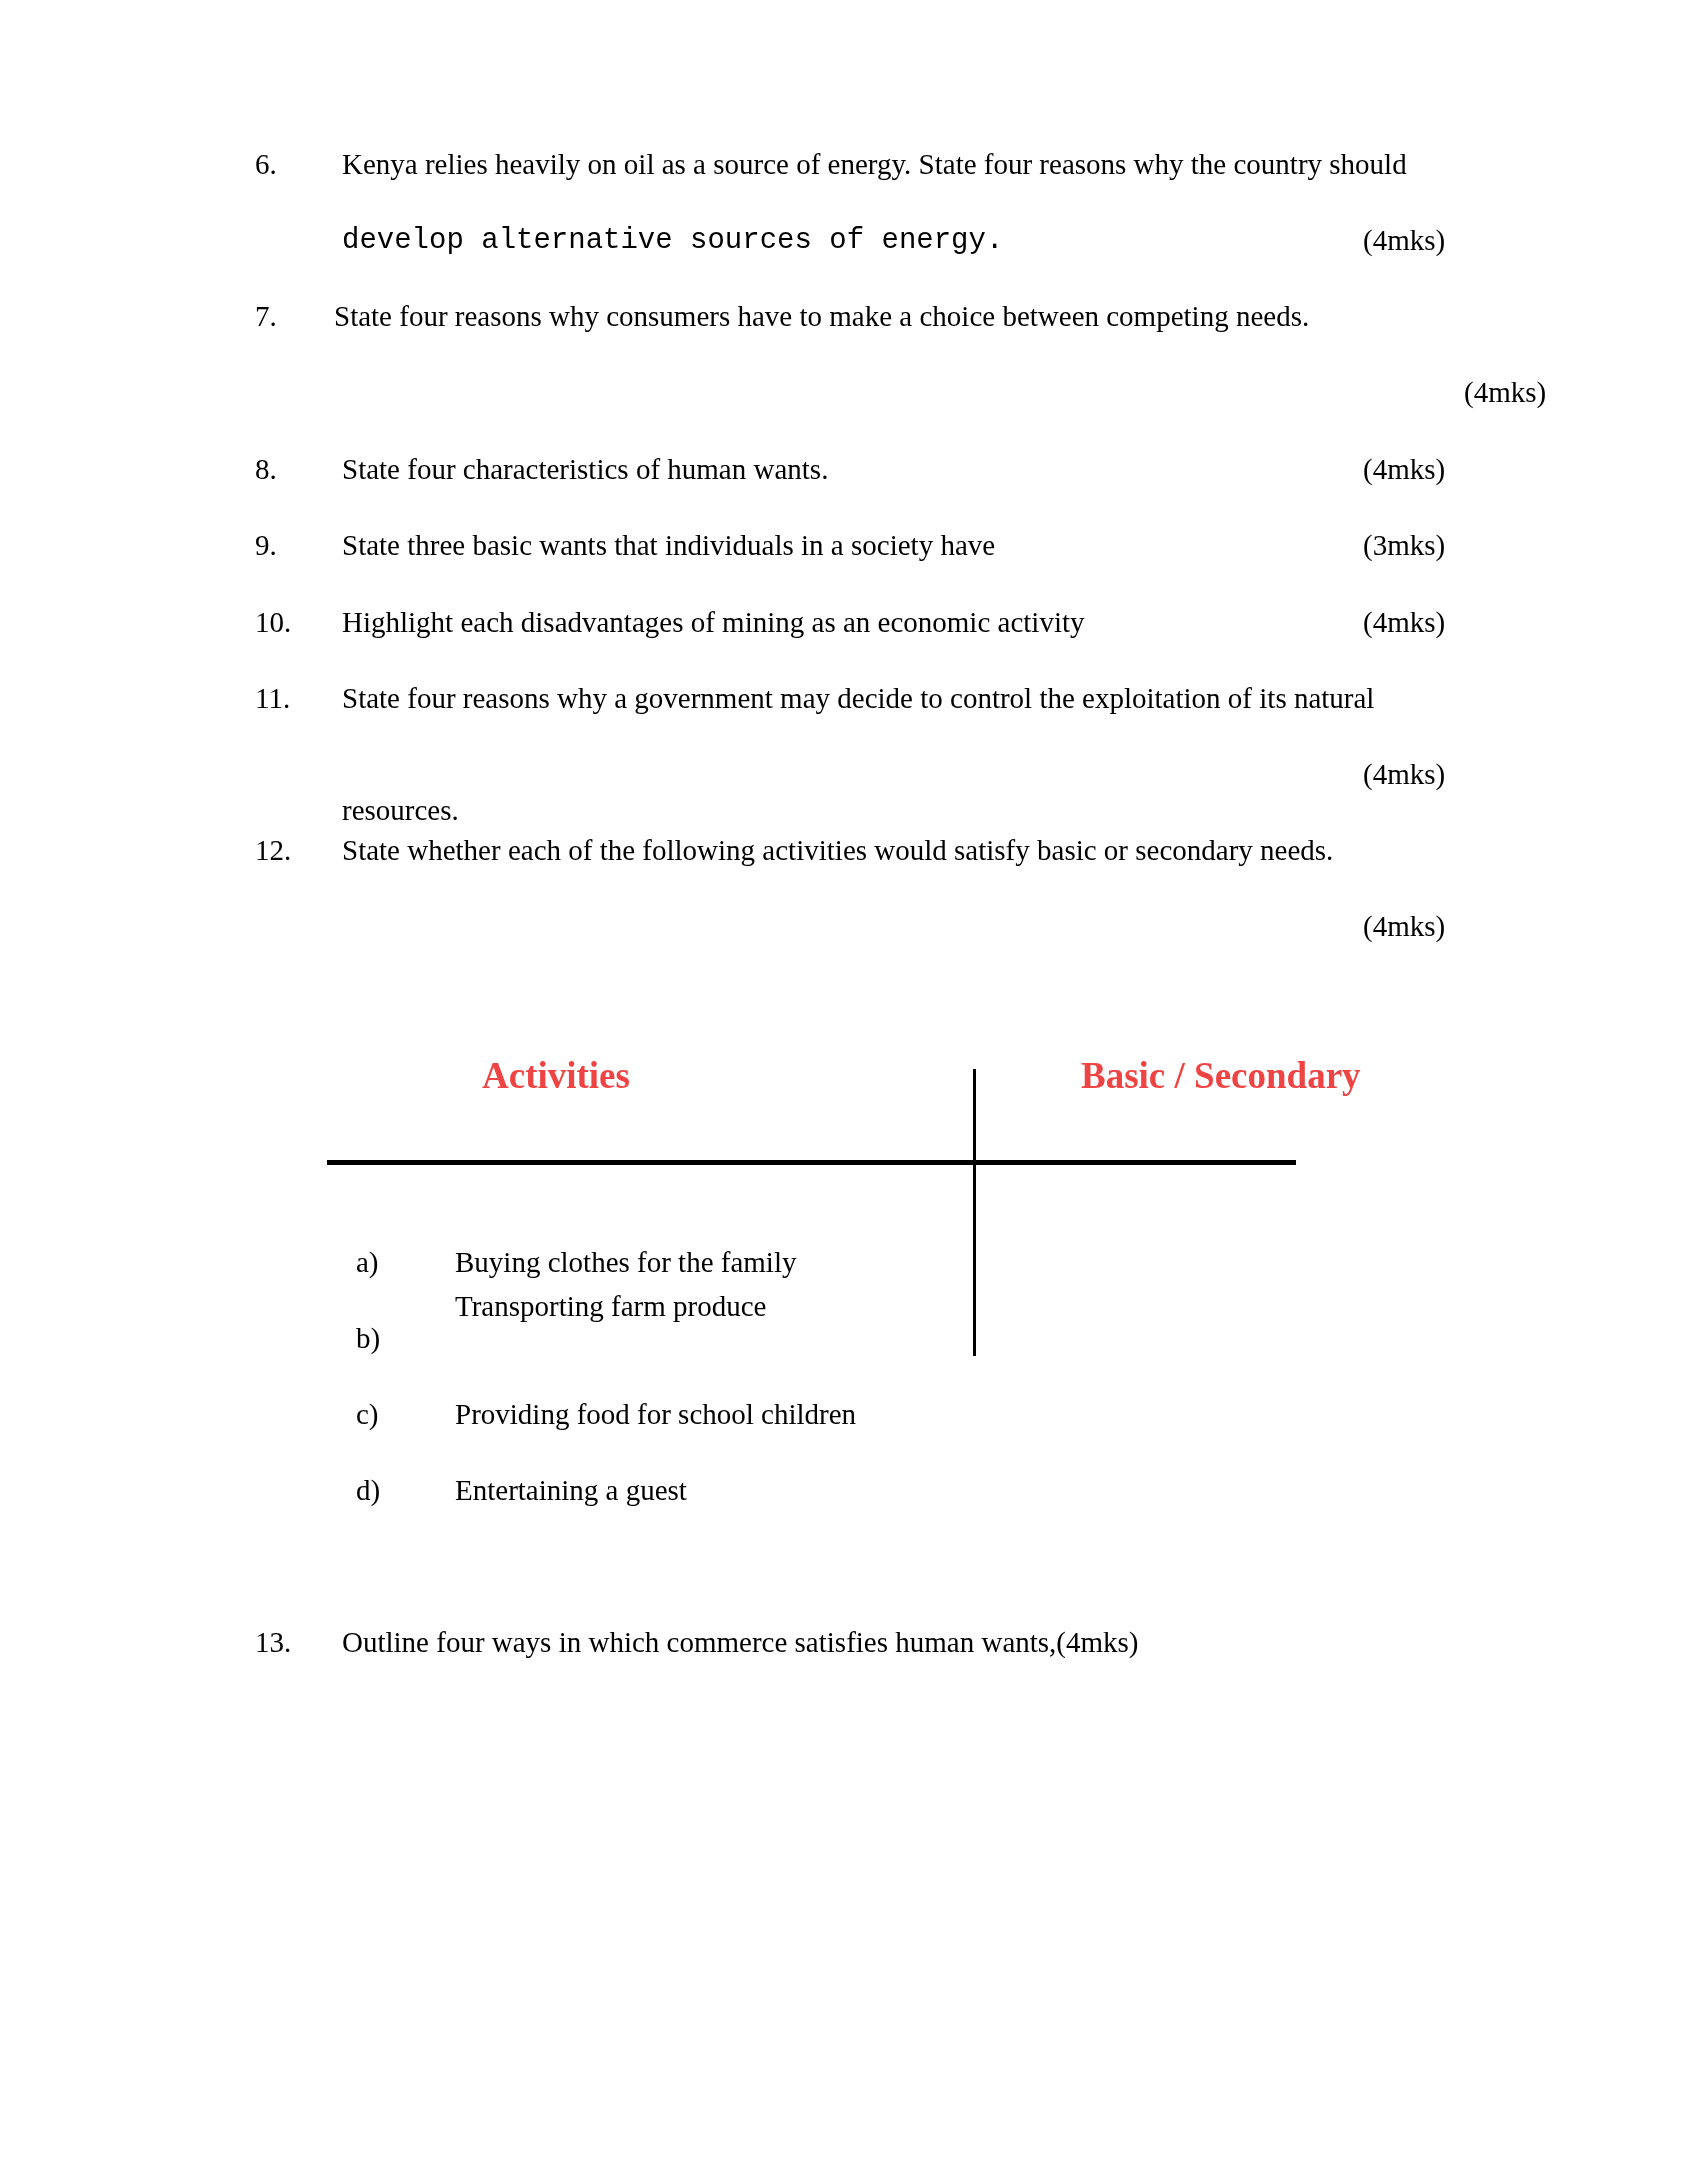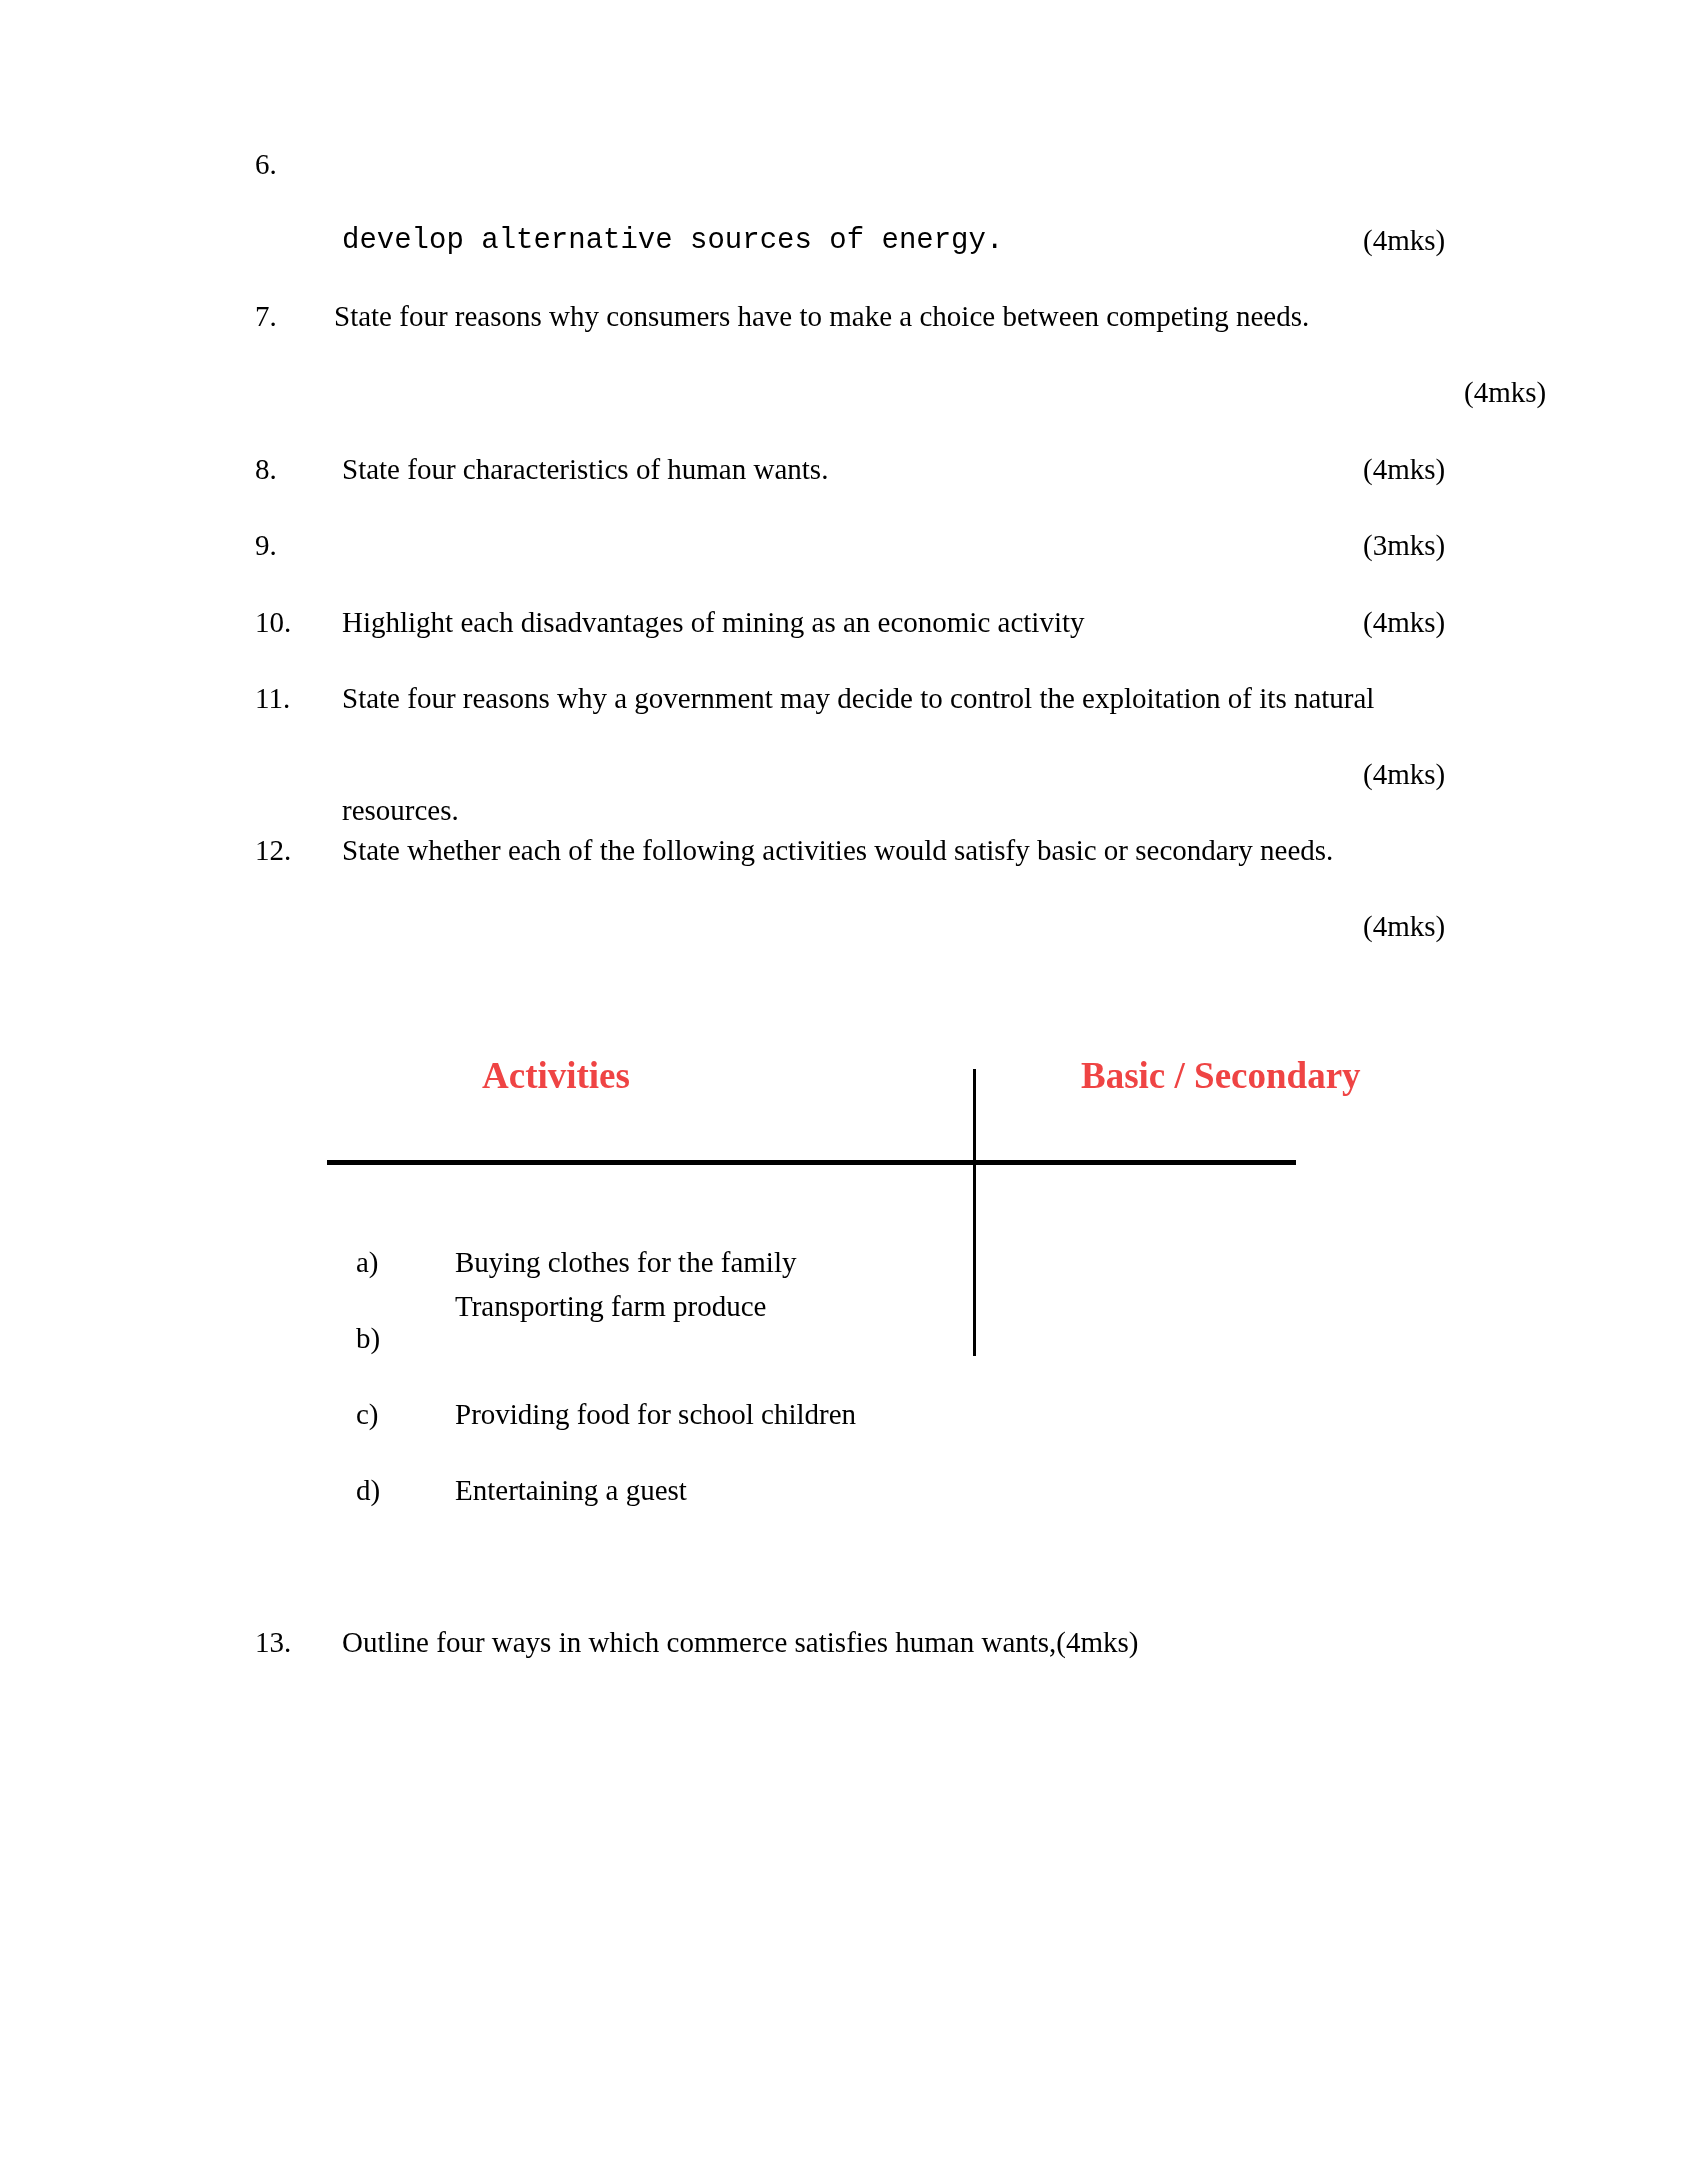--- a/index.html
+++ b/index.html
@@ -38,32 +38,34 @@
     height: 4.6px;
     background: #000000;
   }
 </style>
 </head>
 <body>
 
 <div class="page">
 
   <span class="t" style="left:255px; top:150px;">6.</span>
+  <span class="t" style="left:342px; top:150px;">Kenya relies heavily on oil as a source of energy. State four reasons why the country should</span>
   <span class="t" style="left:342px; top:226px;font-family:Liberation Mono, monospace;">develop alternative sources of energy.</span>
   <span class="t" style="left:1363px; top:226px;">(4mks)</span>
 
   <span class="t" style="left:255px; top:302px;">7.</span>
   <span class="t" style="left:334px; top:302px;">State four reasons why consumers have to make a choice between competing needs.</span>
   <span class="t" style="left:1464px; top:378px;">(4mks)</span>
 
   <span class="t" style="left:255px; top:455px;">8.</span>
   <span class="t" style="left:342px; top:455px;">State four characteristics of human wants.</span>
   <span class="t" style="left:1363px; top:455px;">(4mks)</span>
 
   <span class="t" style="left:255px; top:531px;">9.</span>
+  <span class="t" style="left:342px; top:531px;">State three basic wants that individuals in a society have</span>
   <span class="t" style="left:1363px; top:531px;">(3mks)</span>
 
   <span class="t" style="left:255px; top:608px;">10.</span>
   <span class="t" style="left:342px; top:608px;">Highlight each disadvantages of mining as an economic activity</span>
   <span class="t" style="left:1363px; top:608px;">(4mks)</span>
 
   <span class="t" style="left:255px; top:684px;">11.</span>
   <span class="t" style="left:342px; top:684px;">State four reasons why a government may decide to control the exploitation of its natural</span>
   <span class="t" style="left:342px; top:796px;">resources.</span>
   <span class="t" style="left:1363px; top:760px;">(4mks)</span>

